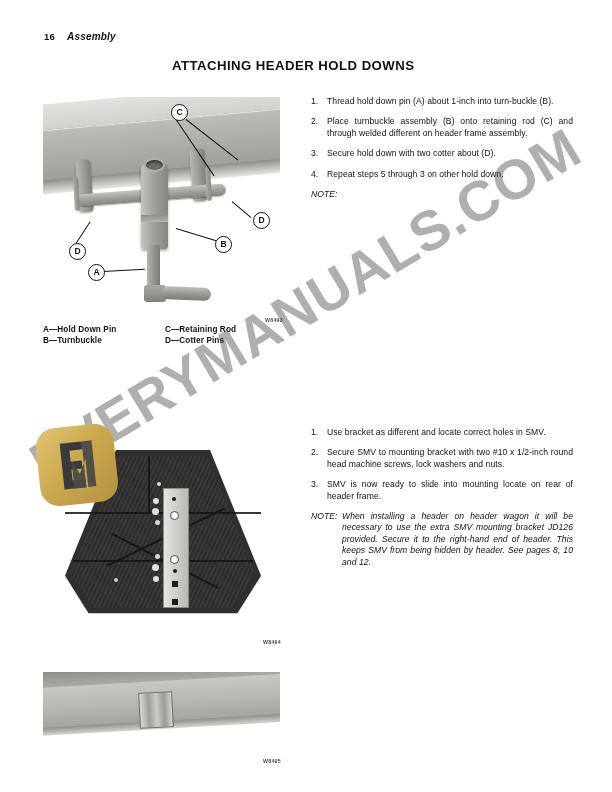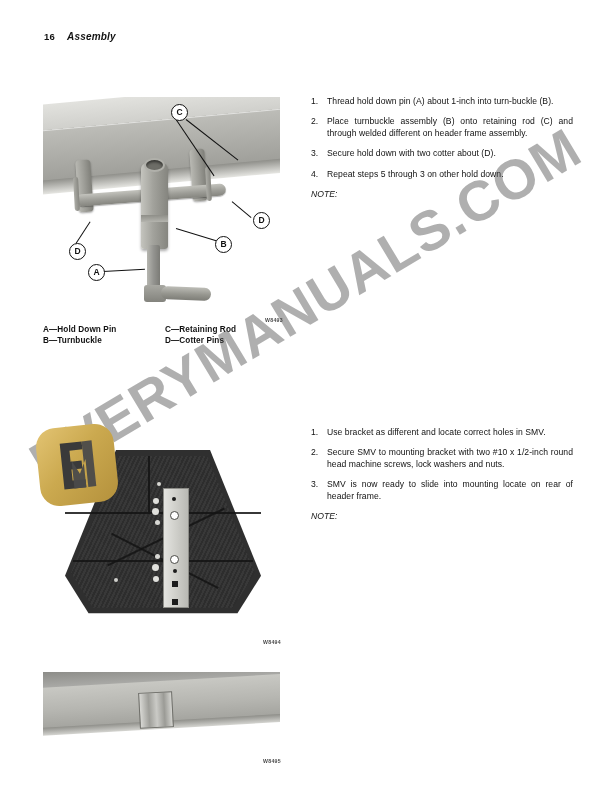--- a/index.html
+++ b/index.html
@@ -383,20 +383,21 @@
 </head>
 <body>
 
 <div class="page">
 
   <div class="running-head">
     <span class="folio">16</span>
     <span class="sect">Assembly</span>
   </div>
 
+  <div class="sect-title" id="title-1">ATTACHING HEADER HOLD DOWNS</div>
 
   <div class="figure" id="figure-1">
     <div class="fig-img">
       <div class="beam beam-top"></div>
       <div class="beam beam-face"></div>
       <div class="beam beam-shade"></div>
 
       <div class="bracket" id="bracket-left"></div>
       <div class="bracket" id="bracket-right"></div>
       <div class="rod"></div>
@@ -494,20 +495,21 @@
     <div class="step">
       <span class="num">2.</span>
       <span class="txt">Secure SMV to mounting bracket with two #10 x 1/2-inch round head machine screws, lock washers and nuts.</span>
     </div>
     <div class="step">
       <span class="num">3.</span>
       <span class="txt">SMV is now ready to slide into mounting locate on rear of header frame.</span>
     </div>
     <div class="note">
       <span class="lbl">NOTE:</span>
+      <span class="txt">When installing a header on header wagon it will be necessary to use the extra SMV mounting bracket JD126 provided. Secure it to the right-hand end of header. This keeps SMV from being hidden by header. See pages 8, 10 and 12.</span>
     </div>
   </div>
 
   <div class="figure" id="figure-3">
     <div class="fig-img">
       <div class="frame-bar fb-top"></div>
       <div class="frame-bar fb-face"></div>
       <div class="frame-bar fb-low"></div>
       <div class="clip"></div>
       <svg class="arrow-blk" width="62" height="34" viewBox="0 0 62 34">

